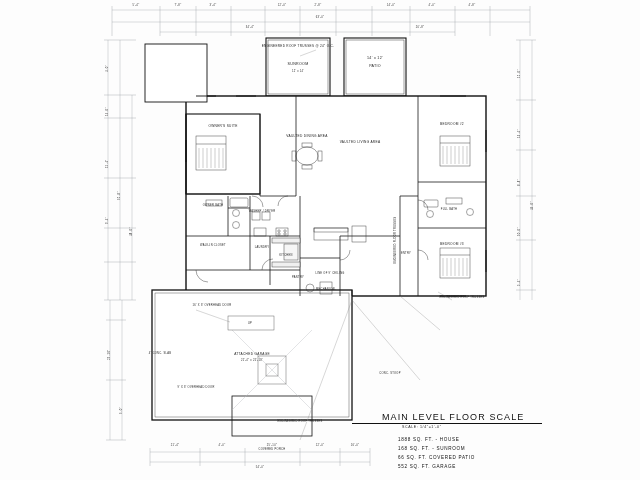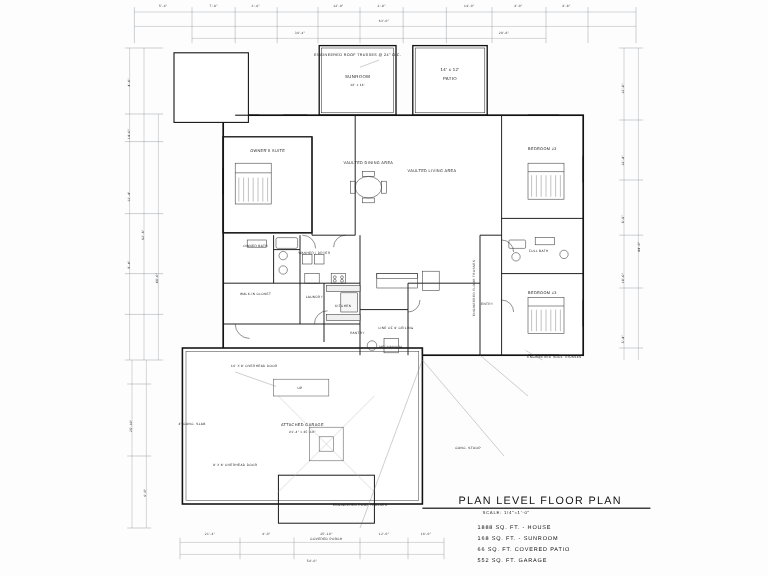--- a/index.html
+++ b/index.html
@@ -323,21 +323,21 @@
   <div class="lbl dimtxt rot90" style="left:518px;top:286px;">5'-4"</div>
   <div class="lbl dimtxt rot90" style="left:531px;top:210px;">44'-0"</div>
 
   <div class="lbl dimtxt ctr" style="left:175px;top:444px;">21'-4"</div>
   <div class="lbl dimtxt ctr" style="left:222px;top:444px;">4'-0"</div>
   <div class="lbl dimtxt ctr" style="left:272px;top:444px;">25'-10"</div>
   <div class="lbl dimtxt ctr" style="left:320px;top:444px;">12'-0"</div>
   <div class="lbl dimtxt ctr" style="left:355px;top:444px;">16'-0"</div>
   <div class="lbl dimtxt ctr" style="left:260px;top:466px;">54'-0"</div>
 
-  <div class="lbl title" style="left:382px;top:412px;">PLAN LEVEL FLOOR PLAN</div>
+  <div class="lbl title" style="left:382px;top:412px;">MAIN LEVEL FLOOR SCALE</div>
   <div class="lbl subtitle" style="left:402px;top:425px;">SCALE: 1/4"=1'-0"</div>
   <div style="position:absolute;left:352px;top:423px;width:190px;height:0;border-top:1px solid #111;"></div>
 
   <div class="lbl area" style="left:398px;top:437px;">1888 SQ. FT. - HOUSE</div>
   <div class="lbl area" style="left:398px;top:446px;">168 SQ. FT. - SUNROOM</div>
   <div class="lbl area" style="left:398px;top:455px;">66 SQ. FT. COVERED PATIO</div>
   <div class="lbl area" style="left:398px;top:464px;">552 SQ. FT. GARAGE</div>
 
 </div>
 

